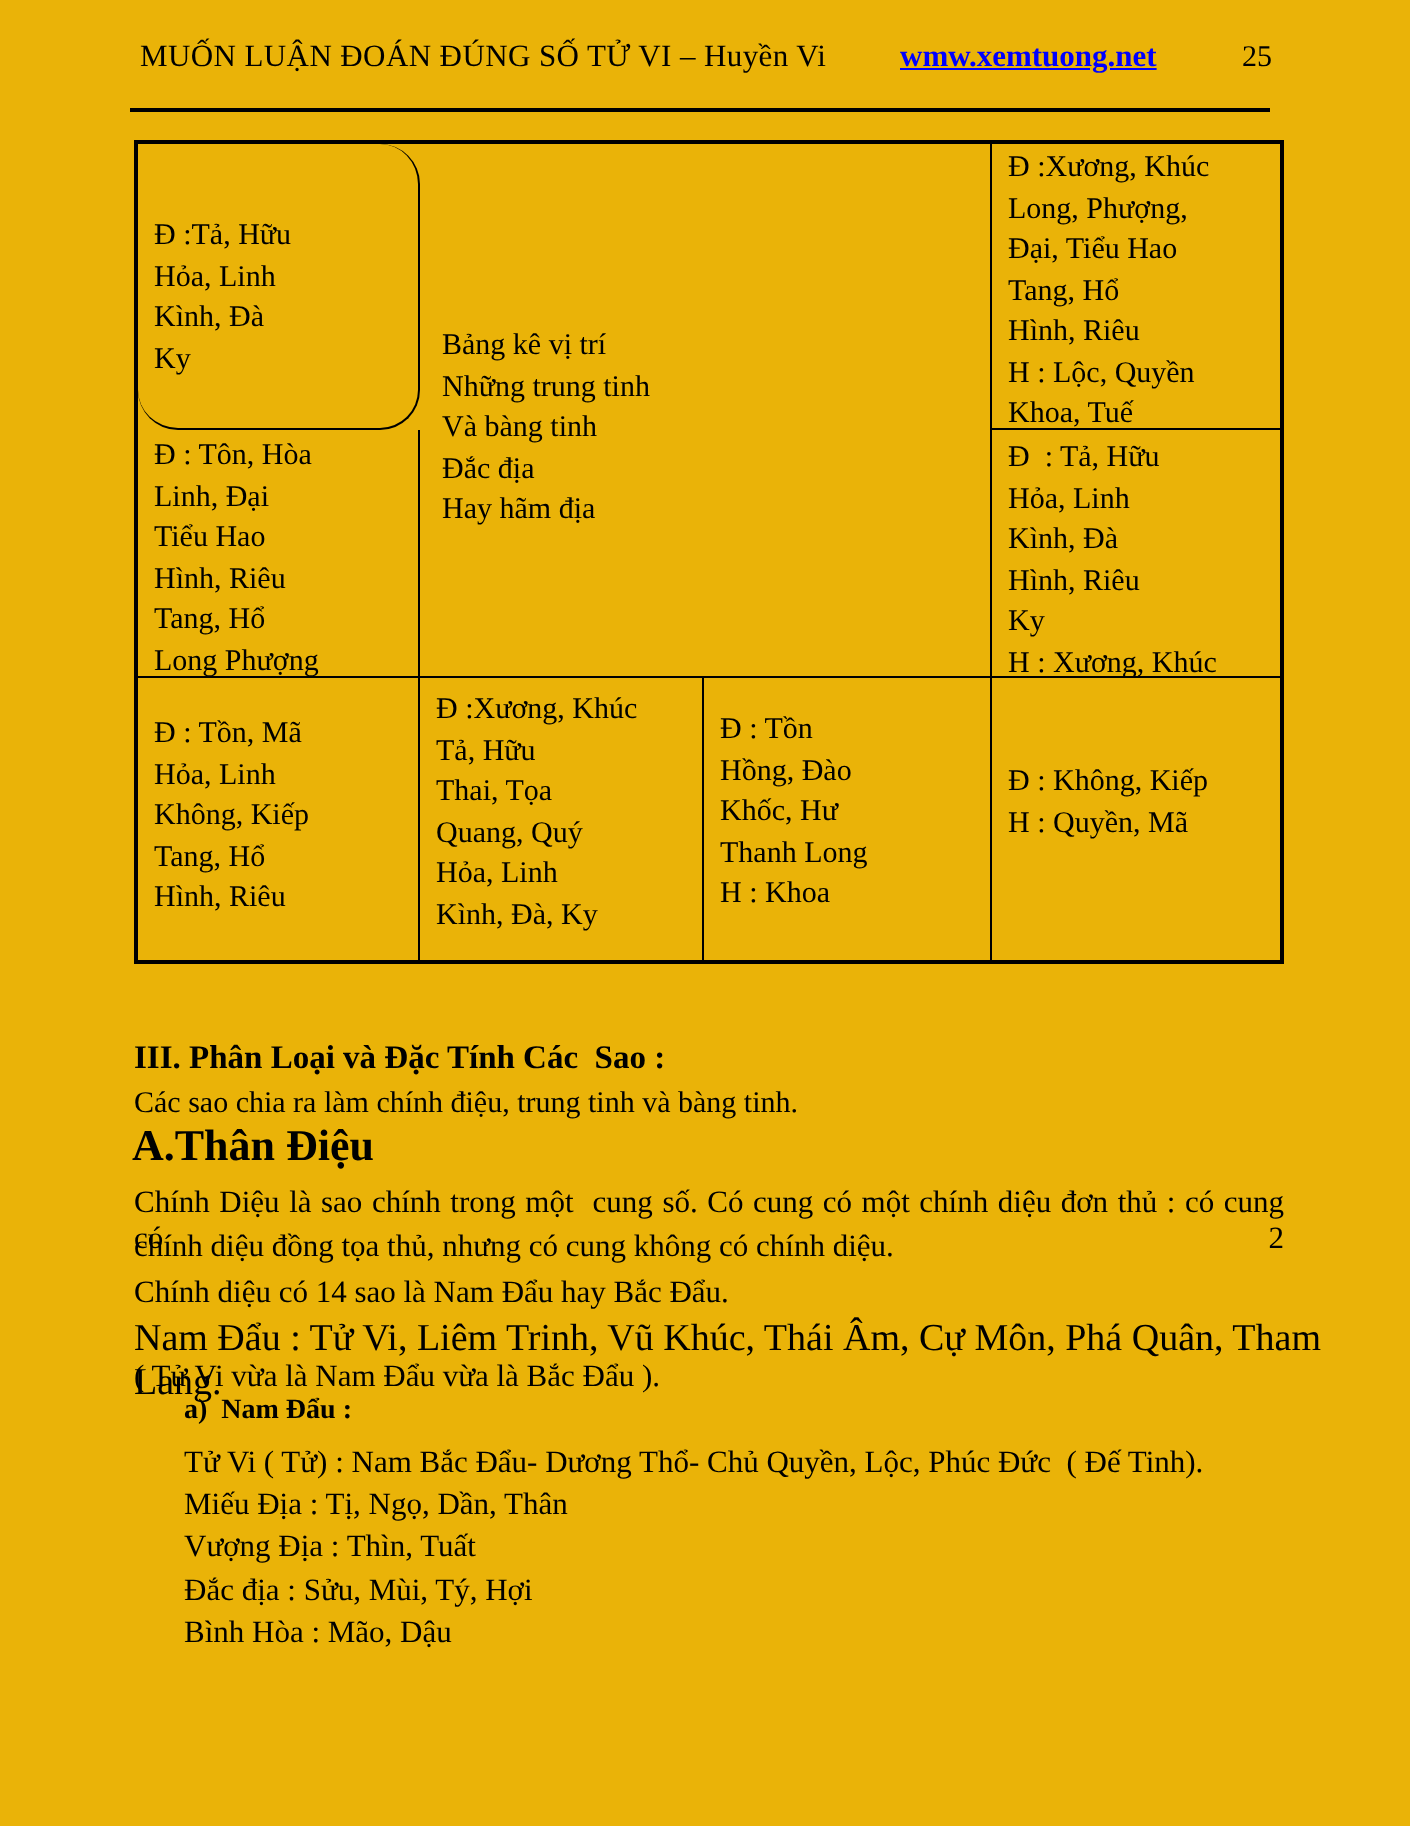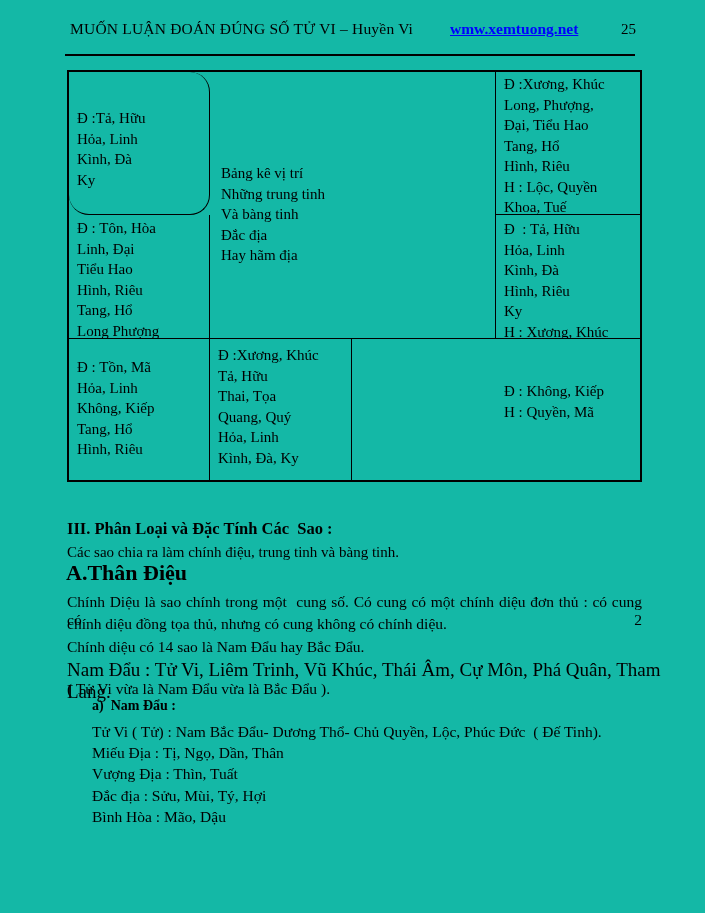--- a/index.html
+++ b/index.html
@@ -1,21 +1,21 @@
 <!DOCTYPE html>
 <html><head>
 <meta charset="utf-8">
 <style>
   * { margin: 0; padding: 0; box-sizing: border-box; }
   html, body { background: #e8e8e8; }
   .page {
     position: relative;
     width: 705px;
     height: 913px;
-    background: #14b8a6;
+    background: #eab308;
     font-family: "Liberation Serif", "DejaVu Serif", serif;
     color: #000000;
     overflow: hidden;
   }
   .abs { position: absolute; white-space: pre-wrap; }
 
   
   .hdr-title { top: 20px; left: 70px; font-size: 15.5px; letter-spacing: 0.2px; }
   .hdr-link  { top: 20px; left: 450px; font-size: 15.5px; font-weight: bold; color: #0000ff; text-decoration: underline; cursor: pointer; }
   .hdr-page  { top: 21px; left: 621px; font-size: 15px; }
@@ -105,20 +105,25 @@
 Hỏa, Linh
 Không, Kiếp
 Tang, Hổ
 Hình, Riêu</div>
     <div class="cell br c-r3c2">Đ :Xương, Khúc
 Tả, Hữu
 Thai, Tọa
 Quang, Quý
 Hỏa, Linh
 Kình, Đà, Ky</div>
+    <div class="cell br c-r3c3">Đ : Tồn
+Hồng, Đào
+Khốc, Hư
+Thanh Long
+H : Khoa</div>
     <div class="cell c-r3c4">Đ : Không, Kiếp
 H : Quyền, Mã</div>
   </div>
 
   <div class="abs h3">III. Phân Loại và Đặc Tính Các  Sao :</div>
   <div class="abs intro">Các sao chia ra làm chính điệu, trung tinh và bàng tinh.</div>
   <div class="abs hA">A.Thân Điệu</div>
   <div class="abs p1a">Chính Diệu là sao chính trong một  cung số. Có cung có một chính diệu đơn thủ : có cung có 2</div>
   <div class="abs p1b">chính diệu đồng tọa thủ, nhưng có cung không có chính diệu.</div>
   <div class="abs p2">Chính diệu có 14 sao là Nam Đẩu hay Bắc Đẩu.</div>

